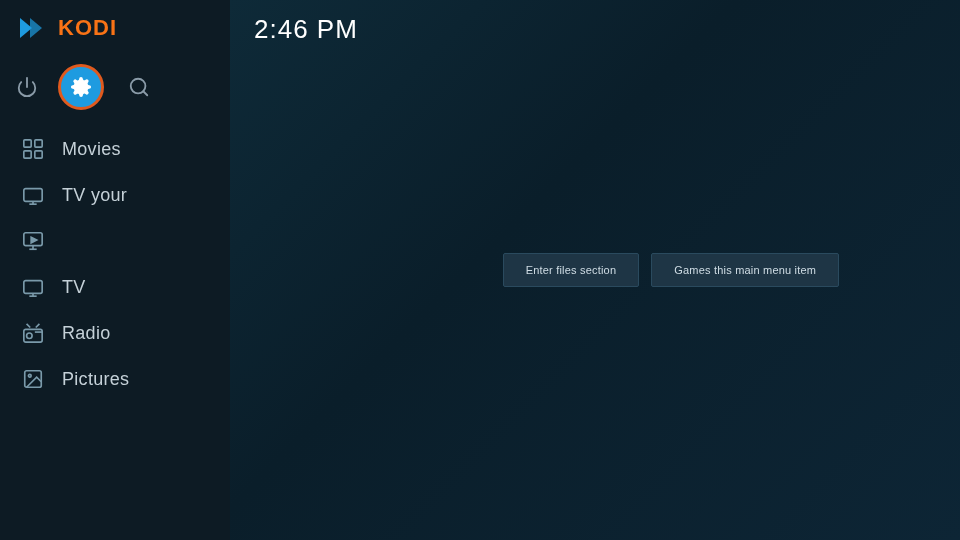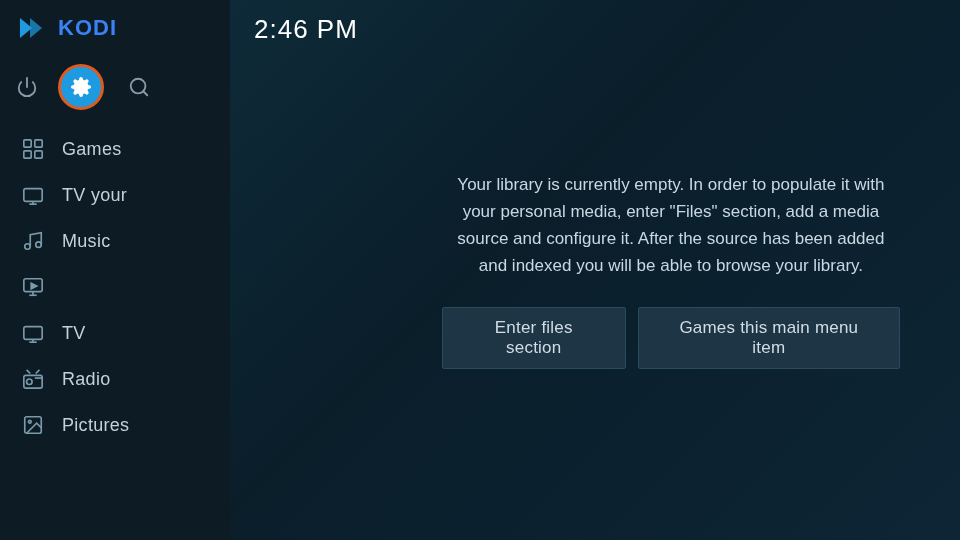--- a/index.html
+++ b/index.html
@@ -31,21 +31,21 @@
       height: 56px;
     }
 
     .kodi-logo {
       width: 32px;
       height: 32px;
       flex-shrink: 0;
     }
 
     .kodi-title {
-      color: #3b82f6;
+      color: #f97316;
       font-size: 22px;
       font-weight: bold;
       letter-spacing: 1px;
     }
 
     .sidebar-icons-row {
       display: flex;
       align-items: center;
       padding: 8px 16px 16px 16px;
       gap: 20px;
@@ -149,21 +149,21 @@
     .action-buttons {
       display: flex;
       gap: 12px;
     }
 
     .btn-action {
       background: #1e3545;
       color: #d0dde5;
       border: 1px solid #2a4a5e;
       padding: 10px 22px;
-      font-size: 17px;
+      font-size: 11px;
       cursor: pointer;
       border-radius: 2px;
       letter-spacing: 0.2px;
     }
 
     
     svg { display: block; }
   </style>
 </head>
 <body>
@@ -206,44 +206,34 @@
 
     <div class="nav-item">
       <span class="nav-icon">
         <svg width="22" height="22" viewBox="0 0 24 24" fill="none" stroke="#7a9aaa" stroke-width="1.8">
           <rect x="2" y="2" width="8" height="8" rx="1"></rect>
             <rect x="14" y="2" width="8" height="8" rx="1"></rect>
           <rect x="2" y="14" width="8" height="8" rx="1"></rect>
             <rect x="14" y="14" width="8" height="8" rx="1"></rect>
         </svg>
       </span>
-      <span>Games</span>
+      <span>Movies</span>
     </div>
 
     <div class="nav-item">
       <span class="nav-icon">
         <svg width="22" height="22" viewBox="0 0 24 24" fill="none" stroke="#7a9aaa" stroke-width="1.8">
           <rect x="2" y="5" width="20" height="14" rx="2"></rect>
             <line x1="8" y1="22" x2="16" y2="22"></line>
             <line x1="12" y1="19" x2="12" y2="22"></line>
         </svg>
       </span>
       <span>TV your</span>
     </div>
 
-    <div class="nav-item">
-      <span class="nav-icon">
-        <svg width="22" height="22" viewBox="0 0 24 24" fill="none" stroke="#7a9aaa" stroke-width="1.8">
-          <path d="M9 18V5l12-2v13"></path>
-            <circle cx="6" cy="18" r="3"></circle>
-            <circle cx="18" cy="16" r="3"></circle>
-        </svg>
-      </span>
-      <span>Music</span>
-    </div>
 
     <div class="nav-item">
       <span class="nav-icon">
         <svg width="22" height="22" viewBox="0 0 24 24" fill="none" stroke="#7a9aaa" stroke-width="1.8">
           <rect x="2" y="3" width="20" height="14" rx="2"></rect>
             <line x1="8" y1="21" x2="16" y2="21"></line>
             <line x1="12" y1="17" x2="12" y2="21"></line>
           <polygon points="10,8 16,11 10,14" fill="#7a9aaa"></polygon>
         </svg>
       </span>
@@ -286,20 +276,19 @@
     </div>
   </nav>
 </aside>
 
 <main class="main-content">
   <div class="top-bar">
     <span class="clock">2:46 PM</span>
   </div>
 
   <div class="content-area">
-    <p class="library-message">Your library is currently empty. In order to populate it with your personal media, enter "Files" section, add a media source and configure it. After the source has been added and indexed you will be able to browse your library.</p>
 
     <div class="action-buttons">
       <button class="btn-action">Enter files section</button>
       <button class="btn-action">Games this main menu item</button>
     </div>
   </div>
 </main>
 
 </body></html>

